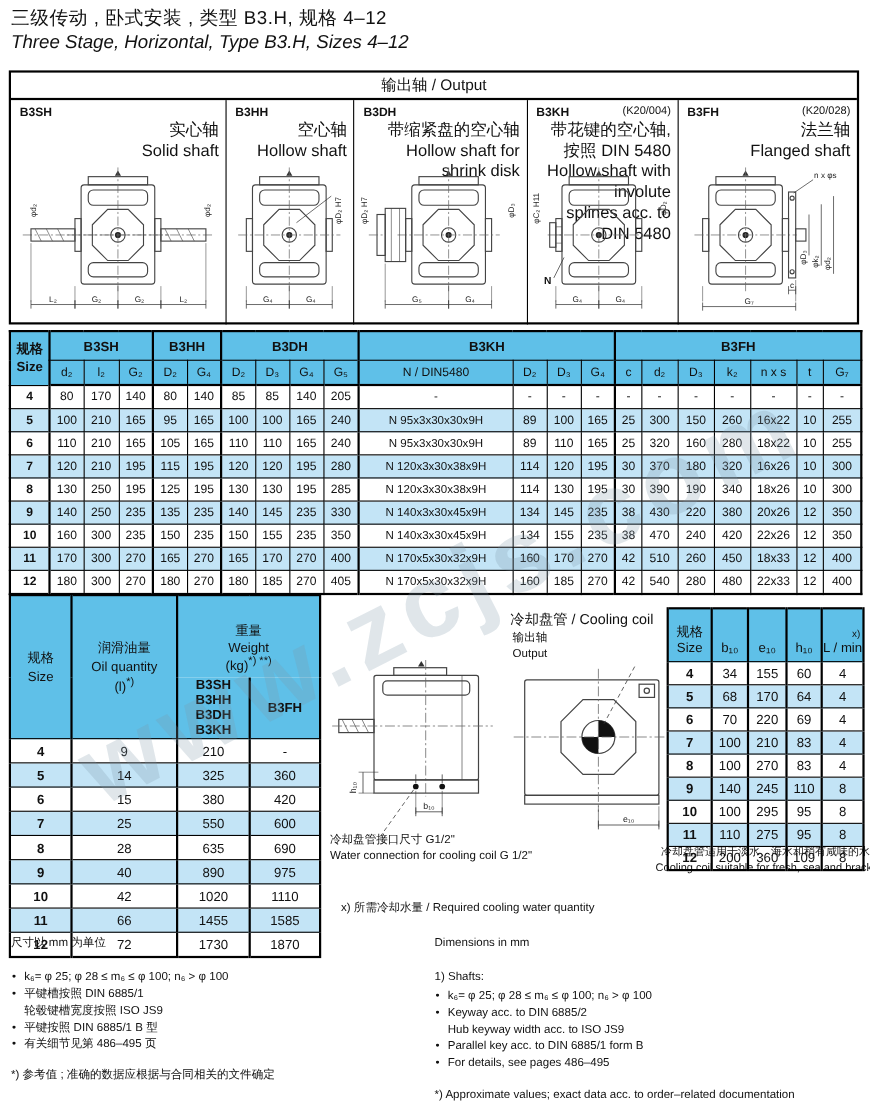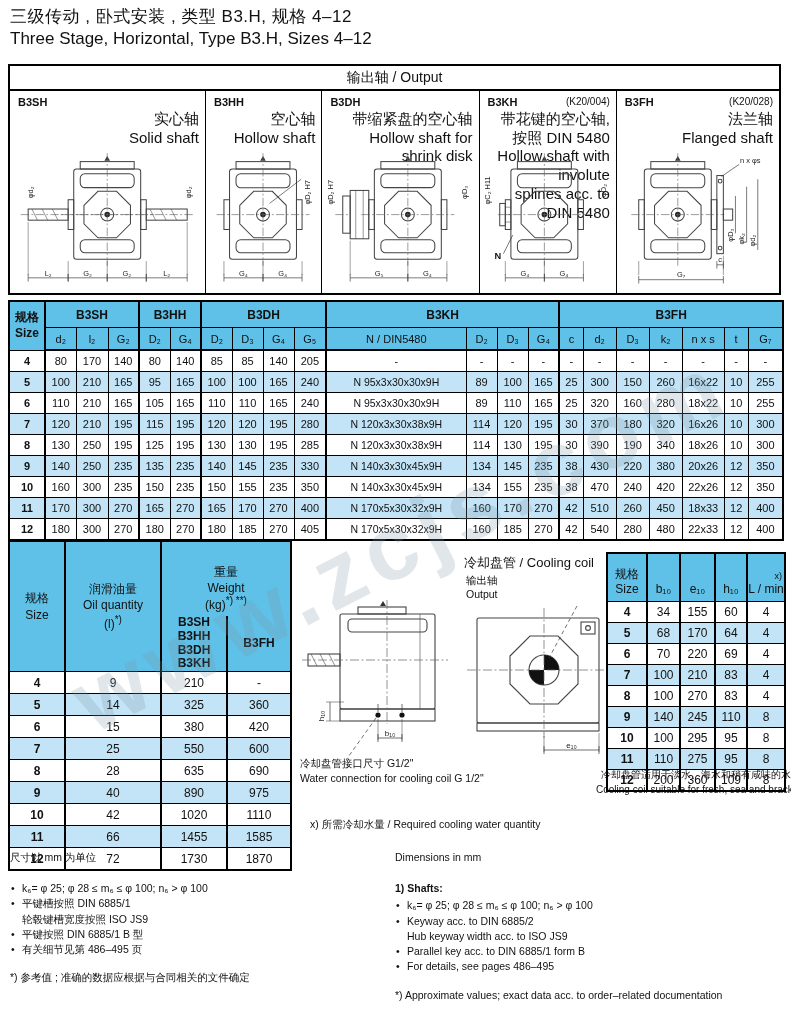--- a/index.html
+++ b/index.html
@@ -2,21 +2,21 @@
 <html style="--hdr: #5fc0e8; --row: #c3e4f6;"><head>
 <meta charset="utf-8">
 <style>
   :root{ --hdr:#5fc0e8; --row:#c3e4f6; --ink:#000; }
   html,body{margin:0;padding:0;background:#fff;}
   #page{position:relative;width:791px;height:1010px;background:#fff;overflow:hidden;
         font-family:"Liberation Sans",sans-serif;color:#111;}
   
   #title{position:absolute;left:10px;top:6px;line-height:1.3;}
   #title .t-zh{font-size:17px;letter-spacing:.5px;}
-  #title .t-en{font-size:17px;}
+  #title .t-en{font-size:17px;font-style:italic;}
   
   #output-panel{position:absolute;left:8px;top:64px;width:773px;height:231px;border:2px solid #000;box-sizing:border-box;}
   #op-header{height:23px;border-bottom:2px solid #000;text-align:center;font-size:14px;line-height:23px;}
   #op-cols{display:flex;height:204px;}
   .op-col{position:relative;border-right:1px solid #000;box-sizing:border-box;padding:5px 6px 0 8px;}
   .op-col:last-child{border-right:none;}
   .op-head{font-size:11px;line-height:1.25;}
   .op-code{font-weight:bold;}
   .op-ref{float:right;font-size:10px;font-weight:normal;}
   .op-zh,.op-en{font-size:15px;line-height:1.25;text-align:right;}
@@ -67,21 +67,21 @@
   #cool-svg-right-wrap{position:absolute;left:449px;top:600px;}
   #cool-conn{position:absolute;left:300px;top:756px;font-size:10.5px;line-height:1.45;}
   #cool-suit{position:absolute;left:596px;top:768px;width:195px;font-size:10px;line-height:1.45;white-space:nowrap;text-align:right;}
   #cool-notex{position:absolute;left:310px;top:818px;font-size:10.5px;}
   
   .fn{position:absolute;top:850px;font-size:10.5px;line-height:1.45;}
   #fn-zh{left:10px;width:370px;}
   #fn-en{left:395px;width:390px;}
   .fn-dims{margin-bottom:16px;}
   .fn-title{margin-bottom:2px;}
-  #fn-en .fn-title{font-weight:bold;}
+  #fn-en .fn-title{font-weight:normal;}
   .fn-item{padding-left:12px;position:relative;}
   .fn-item.b::before{content:"•";position:absolute;left:1px;}
   .fn-star{margin-top:13px;}
   
   #watermark{position:absolute;left:55px;top:660px;font-size:92px;font-weight:bold;
      color:rgba(125,150,168,.24);letter-spacing:8px;white-space:nowrap;
      transform:rotate(-27deg);transform-origin:0 0;z-index:4;pointer-events:none;}
 </style>
 </head>
 <body>

